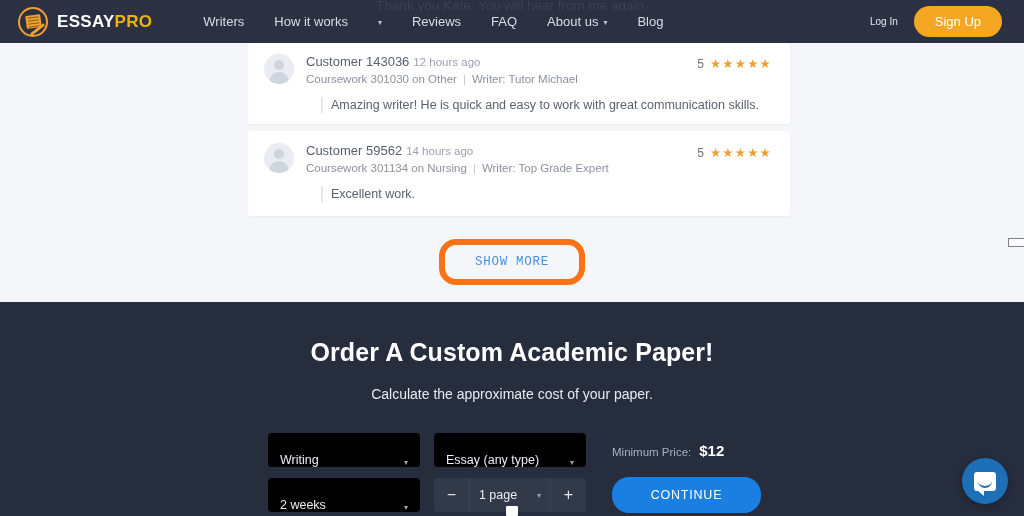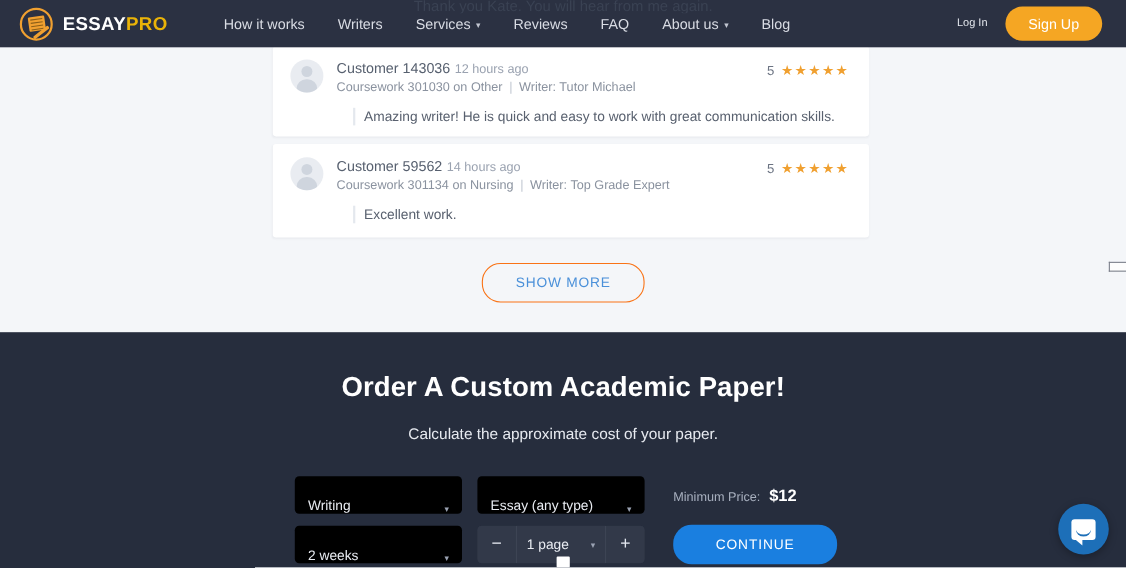--- a/index.html
+++ b/index.html
@@ -246,28 +246,28 @@
   .show-more-wrap {
     position: absolute;
     top: 196px;
     left: 0;
     width: 1024px;
     display: flex;
     justify-content: center;
   }
   .show-more {
     background: transparent;
-    border: 1px solid #f97316;
+    border: 6px solid #f97316;
     color: #4a90d9;
     font-size: 12.5px;
     letter-spacing: 0.7px;
     border-radius: 17px;
     padding: 10px 30px;
     cursor: pointer;
-    font-family: Liberation Sans, sans-serif;
+    font-family: Liberation Mono, monospace;
   }
 
   .edge-widget {
     position: absolute;
     right: 0;
     top: 195px;
     width: 16px;
     height: 9px;
     border: 1px solid #7a7f8a;
     border-right: none;
@@ -552,27 +552,26 @@
         <div class="sheet"></div>
         <div class="pen"></div>
       </div>
       <div class="logo-text">
         <span class="essay">ESSAY</span><span class="pro">PRO</span>
       </div>
     </div>
 
     <div class="nav">
       <div class="nav-item">
+        <span>Writers</span>
+      </div>
+      <div class="nav-item">
         <span>How it works</span>
       </div>
       <div class="nav-item">
-        <span>Writers</span>
-      </div>
-      <div class="nav-item">
-        <span>Services</span>
         <span class="caret">▾</span>
       </div>
       <div class="nav-item">
         <span>Reviews</span>
       </div>
       <div class="nav-item">
         <span>FAQ</span>
       </div>
       <div class="nav-item">
         <span>About us</span>

